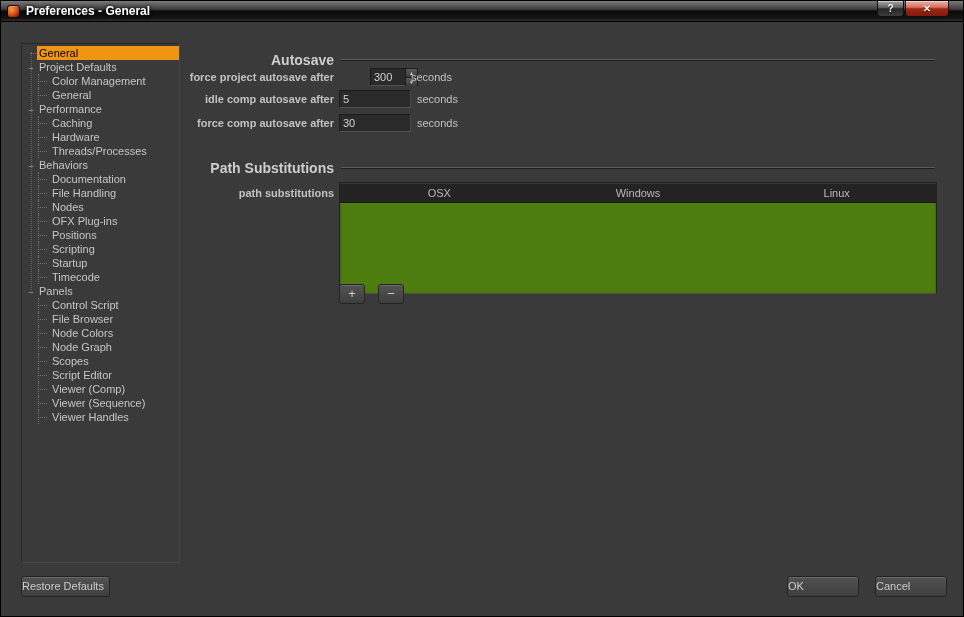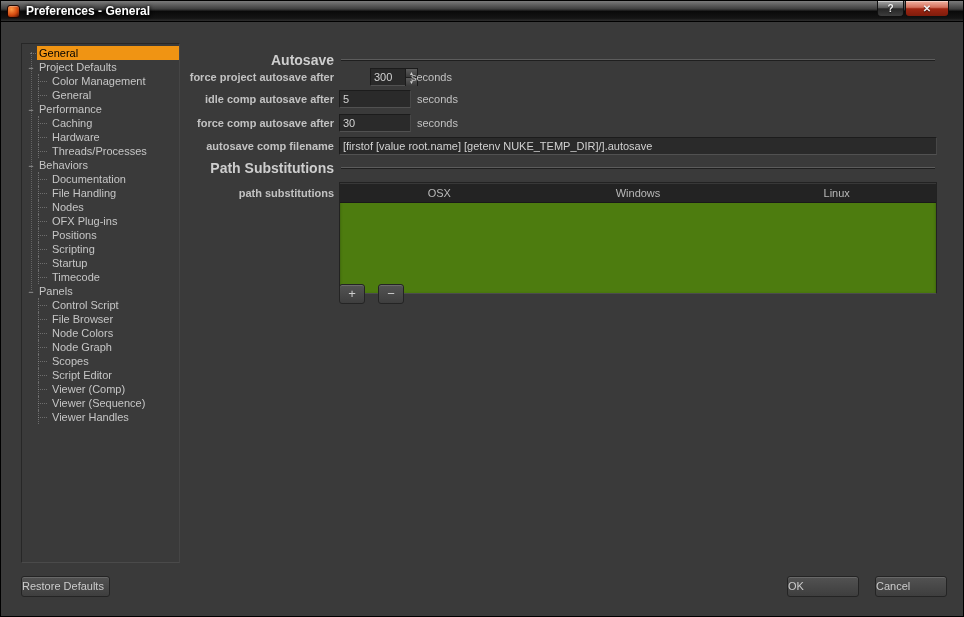--- a/index.html
+++ b/index.html
@@ -269,24 +269,20 @@
     <input class="text-input input-mid" type="text" value="5" style="">
     <span class="suffix" style="left:416px">seconds</span>
   </div>
 
   <div class="form-row" style="top:113px">
     <span class="form-label">force comp autosave after</span>
     <input class="text-input input-mid" type="text" value="30" style="">
     <span class="suffix" style="left:416px">seconds</span>
   </div>
 
-  <div class="form-row" style="top:136px">
-    <span class="form-label">autosave comp filename</span>
-    <input class="text-input input-wide" type="text" value="[firstof [value root.name] [getenv NUKE_TEMP_DIR]/].autosave" style="">
-  </div>
 
   <div class="section-head" style="top:159px">
     <span class="sec-label">Path Substitutions</span>
     <span class="sec-line"></span>
   </div>
 
   <div class="form-row" style="top:183px">
     <span class="form-label">path substitutions</span>
   </div>
 

